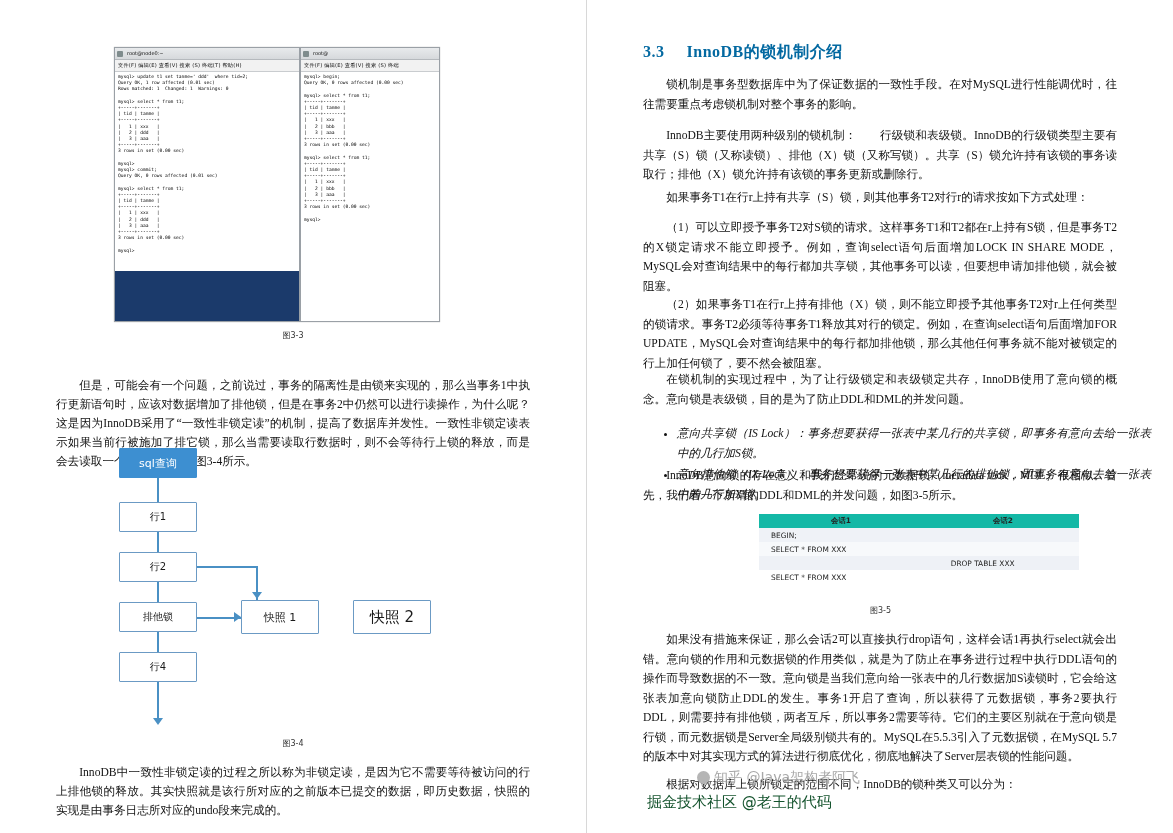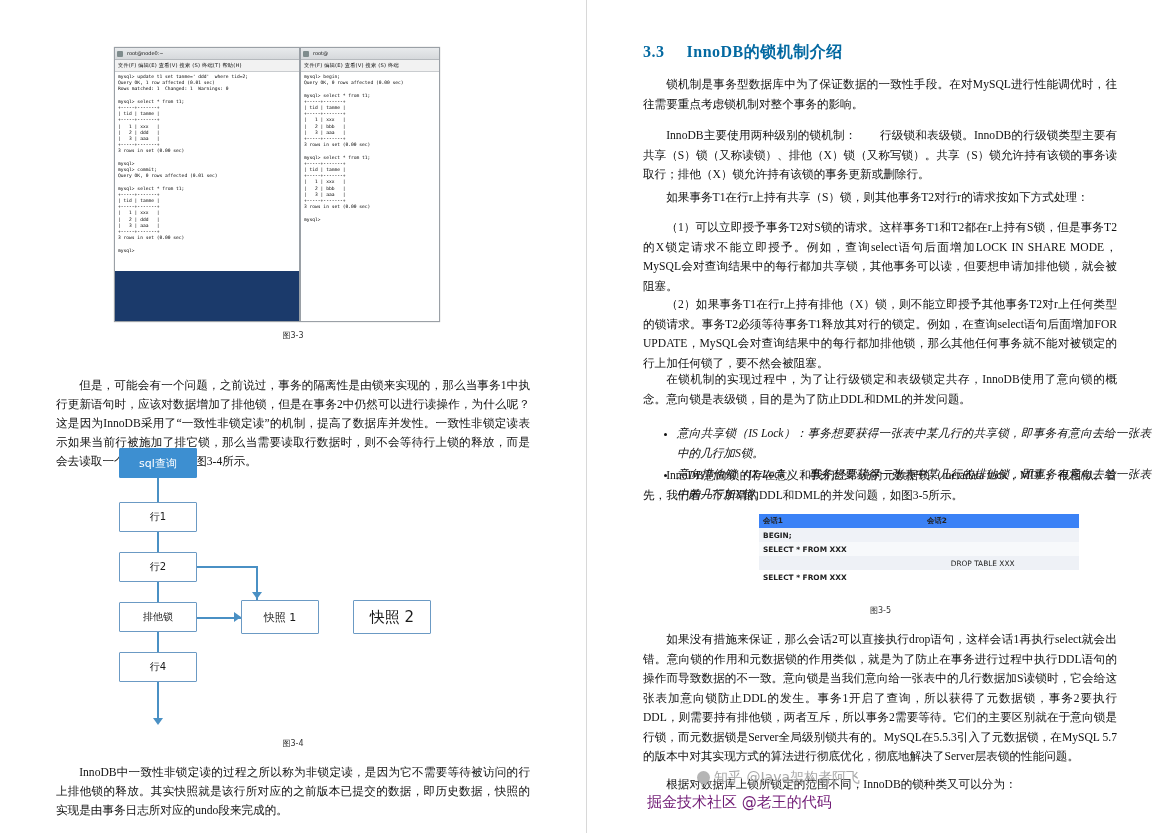--- a/index.html
+++ b/index.html
@@ -236,45 +236,45 @@
     font-size: 7.4px;
     color: #222;
   }
   .tfig .trow {
     display: flex;
     height: 14px;
     align-items: center;
   }
   .tfig .c1 { width: 160px; padding-left: 4px; box-sizing: border-box; }
   .tfig .c2 { width: 160px; padding-left: 8px; box-sizing: border-box; }
-  .tr-head { background: #3b82f6; font-weight: bold; }
+  .tr-head { background: #14b8a6; font-weight: bold; text-align: center; }
   .tr-a { background: #eff2f7; }
   .tr-b { background: #f7f9fb; }
   .tr-c { background: #eef1f6; padding-left: 48px; }
   .tr-d { background: #ffffff; }
-  .bold { font-weight: bold; }
+  .bold { font-weight: normal; margin-left: 8px; }
 
   
   .wm {
     position: absolute;
     font-family: "DejaVu Sans", sans-serif;
     color: #9b9b9b;
     white-space: nowrap;
   }
   .wm-1 {
     left: 697px;
     top: 769px;
     font-size: 14px;
     color: #a8a8a8;
   }
   .wm-2 {
     left: 647px;
     top: 793px;
     font-size: 15px;
-    color: #701a75;
+    color: #14532d;
   }
   .zh-logo {
     display: inline-block;
     width: 13px; height: 13px;
     border-radius: 50%;
     background: #b5b5b5;
     vertical-align: -2px;
     margin-right: 4px;
   }
 </style>

